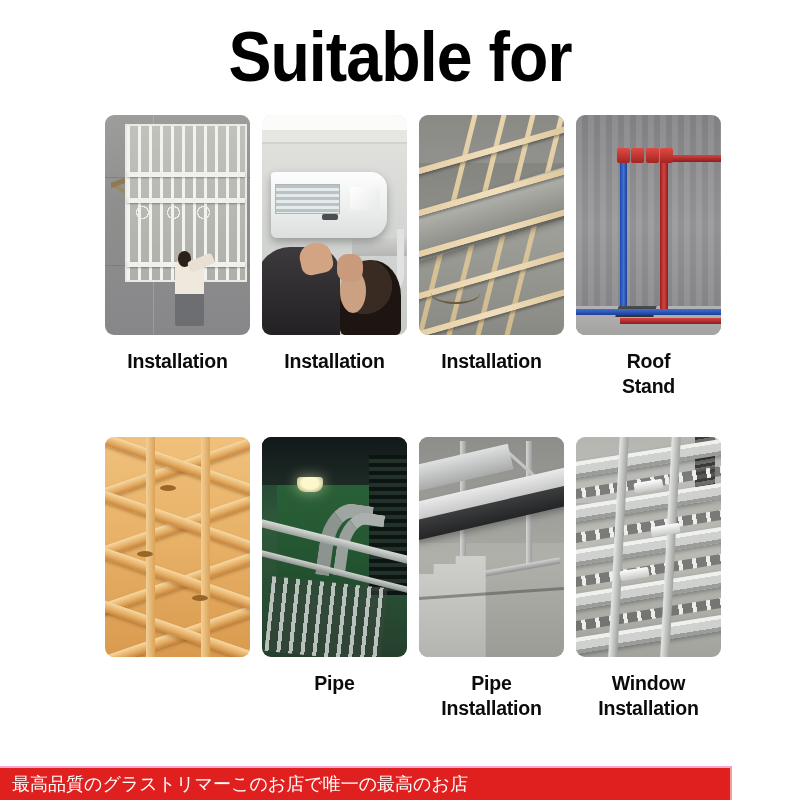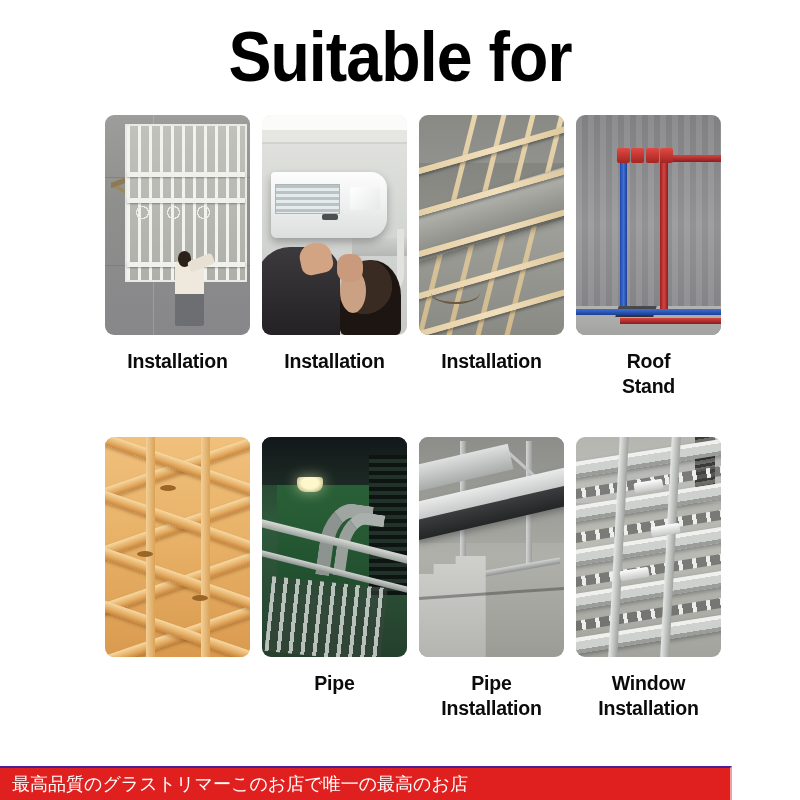--- a/index.html
+++ b/index.html
@@ -516,21 +516,21 @@
   }
 
   
   #bottom-banner {
     position: absolute;
     left: 0;
     top: 766px;
     width: 732px;
     height: 34px;
     background: #e0201f;
-    border-top: 2px solid #4c1d95;
+    border-top: 2px solid #f9a8d4;
     border-right: 2px solid #efa0a0;
     display: flex;
     align-items: center;
   }
   #banner-text {
     padding-left: 12px;
     color: #ffffff;
     font-size: 18px;
     line-height: 20px;
     font-weight: 400;

